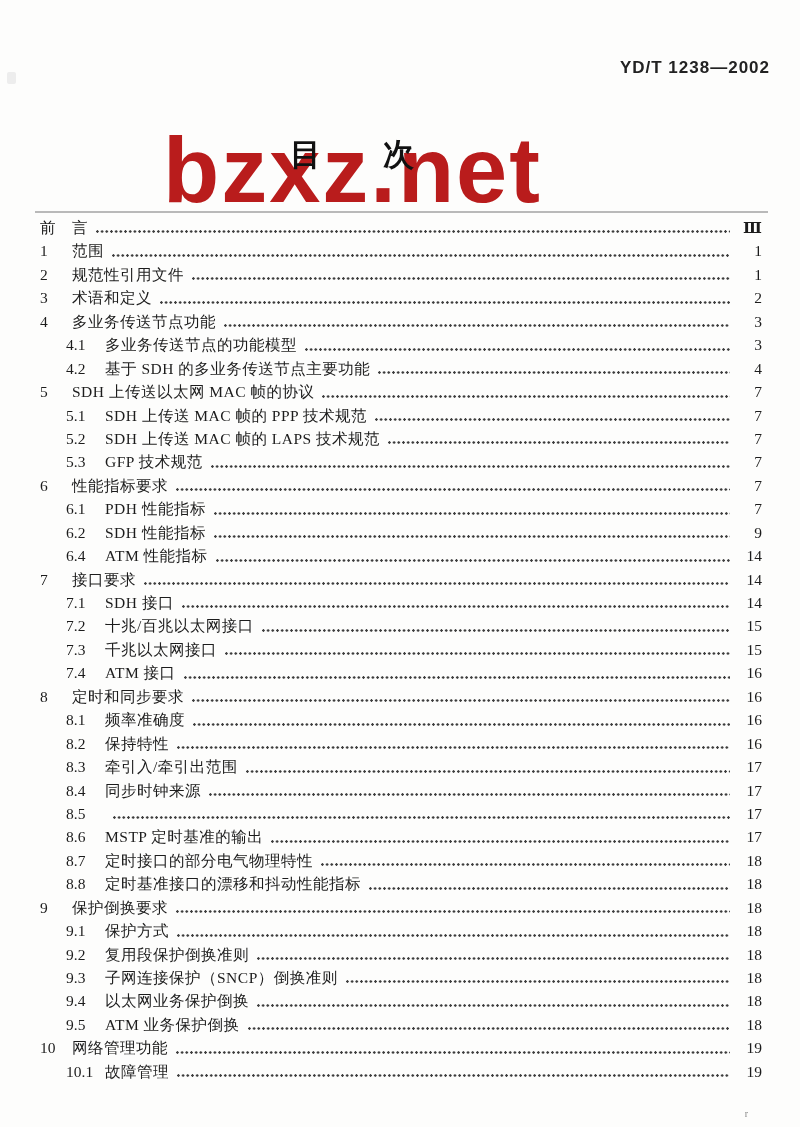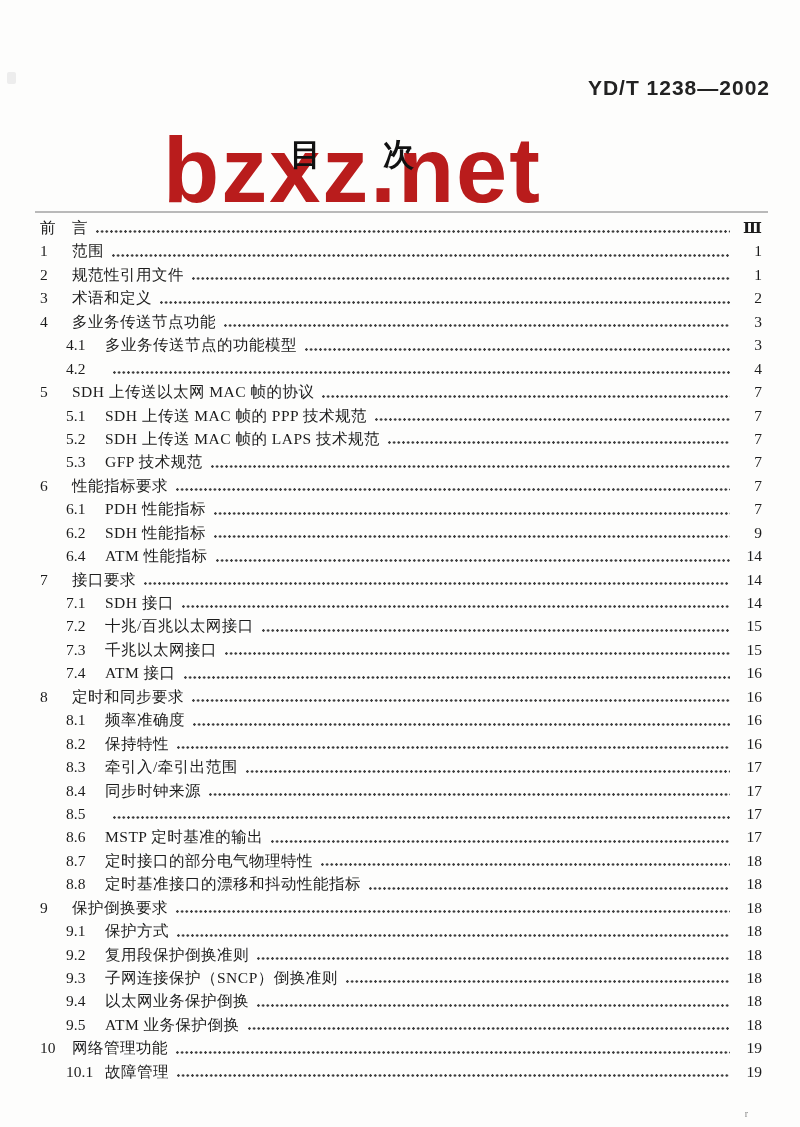--- a/index.html
+++ b/index.html
@@ -7,23 +7,23 @@
     width:800px;height:1127px;
     background:#fdfdfc;
     font-family:"Liberation Serif","DejaVu Serif",serif;
     color:#1c1c1c;
     position:relative;
     overflow:hidden;
   }
   
   .doc-code{
     position:absolute;
-    top:76px;right:30px;
+    top:58px;right:30px;
     font-family:"Liberation Sans","DejaVu Sans",sans-serif;
-    font-size:21px;font-weight:bold;
+    font-size:17px;font-weight:bold;
     letter-spacing:1px;color:#222;
   }
   
   .watermark{
     position:absolute;
     left:163px;top:118px;
     font-family:"Liberation Sans","DejaVu Sans",sans-serif;
     font-size:92px;font-weight:bold;
     color:#b91c1c;
     letter-spacing:2px;
@@ -138,20 +138,21 @@
       <span class="pg">3</span>
     </div>
     <div class="row lvl1">
       <span class="num">4.1</span>
       <span class="label">多业务传送节点的功能模型</span>
       <span class="leader"></span>
       <span class="pg">3</span>
     </div>
     <div class="row lvl1">
       <span class="num">4.2</span>
+      <span class="label">基于 SDH 的多业务传送节点主要功能</span>
       <span class="leader"></span>
       <span class="pg">4</span>
     </div>
     <div class="row lvl0">
       <span class="num">5</span>
       <span class="label">SDH 上传送以太网 MAC 帧的协议</span>
       <span class="leader"></span>
       <span class="pg">7</span>
     </div>
     <div class="row lvl1">

